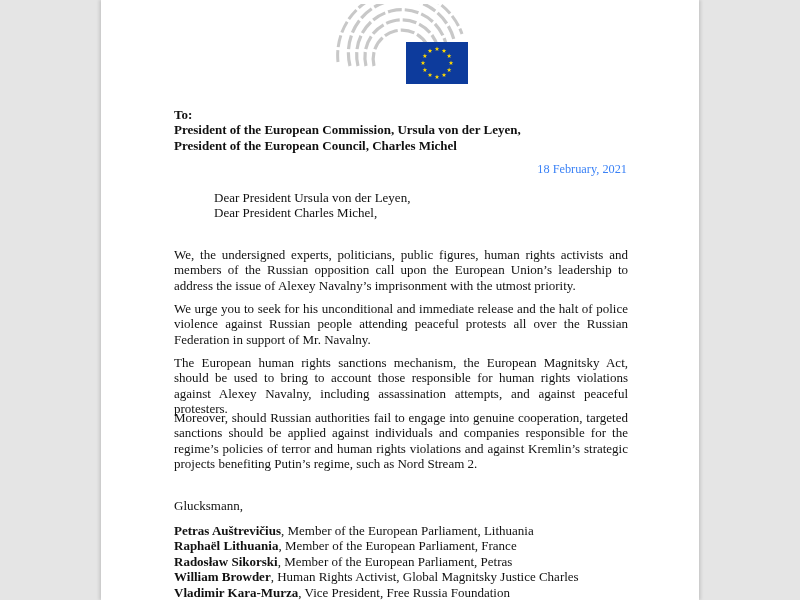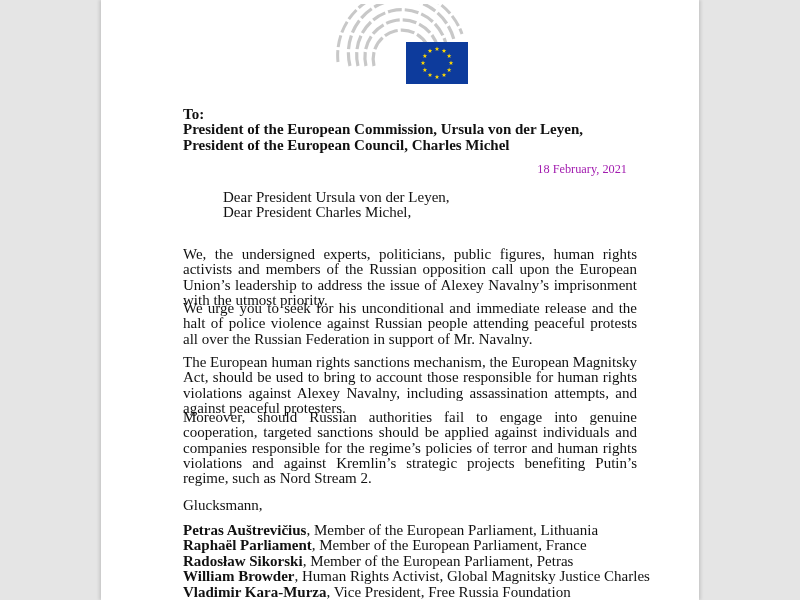--- a/index.html
+++ b/index.html
@@ -8,24 +8,24 @@
     background: #e5e5e5;
     position: relative;
     font-family: "Liberation Serif", "DejaVu Serif", serif;
   }
   .page {
     position: absolute; left: 101px; top: 0; width: 598px; height: 600px;
     background: #ffffff;
     box-shadow: -2px 0 3px rgba(0,0,0,0.12), 2px 0 3px rgba(0,0,0,0.12);
   }
   .logo { position: absolute; left: 233px; top: 4px; width: 136px; height: 80px; }
-  .text { position: absolute; left: 82px; width: 454px; color: #111; font-size: 15px; line-height: 15.3px; }
+  .text { position: absolute; left: 73px; width: 454px; color: #111; font-size: 13px; line-height: 15.3px; }
   .bold { font-weight: bold; }
   .to { top: 107px; }
-  .date { position: absolute; top: 162px; right: 72px; font-size: 12.3px; color:#a21caf; }
+  .date { position: absolute; top: 162px; right: 72px; font-size: 12.3px; color:#3b82f6; }
   .salute { top: 190px; margin-left: 40px; }
   .para { text-align: justify; text-align-last: left; }
   .p1 { top: 247px; }
   .p2 { top: 301px; }
   .p3 { top: 355px; }
   .p4 { top: 410px; }
   .closing { top: 498px; }
   .signers { top: 523px; line-height: 15.4px; }
   .signer { white-space: nowrap; }
 </style>
@@ -76,18 +76,18 @@
 
   <div class="text para p1">We, the undersigned experts, politicians, public figures, human rights activists and members of the Russian opposition call upon the European Union’s leadership to address the issue of Alexey Navalny’s imprisonment with the utmost priority.</div>
   <div class="text para p3">The European human rights sanctions mechanism, the European Magnitsky Act, should be used to bring to account those responsible for human rights violations against Alexey Navalny, including assassination attempts, and against peaceful protesters.</div>
   <div class="text para p2">We urge you to seek for his unconditional and immediate release and the halt of police violence against Russian people attending peaceful protests all over the Russian Federation in support of Mr. Navalny.</div>
   <div class="text para p4">Moreover, should Russian authorities fail to engage into genuine cooperation, targeted sanctions should be applied against individuals and companies responsible for the regime’s policies of terror and human rights violations and against Kremlin’s strategic projects benefiting Putin’s regime, such as Nord Stream 2.</div>
 
   <div class="text closing">Glucksmann,</div>
 
   <div class="text signers">
     <div class="signer"><span class="bold">Petras Auštrevičius</span><span>, Member of the European Parliament, Lithuania</span></div>
-    <div class="signer"><span class="bold">Raphaël Parliament</span><span>, Member of the European Parliament, France</span></div>
+    <div class="signer"><span class="bold">Raphaël Lithuania</span><span>, Member of the European Parliament, France</span></div>
     <div class="signer"><span class="bold">Radosław Sikorski</span><span>, Member of the European Parliament, Petras</span></div>
     <div class="signer"><span class="bold">William Browder</span><span>, Human Rights Activist, Global Magnitsky Justice Charles</span></div>
     <div class="signer"><span class="bold">Vladimir Kara-Murza</span><span>, Vice President, Free Russia Foundation</span></div>
   </div>
 </div>
 
 </body></html>

